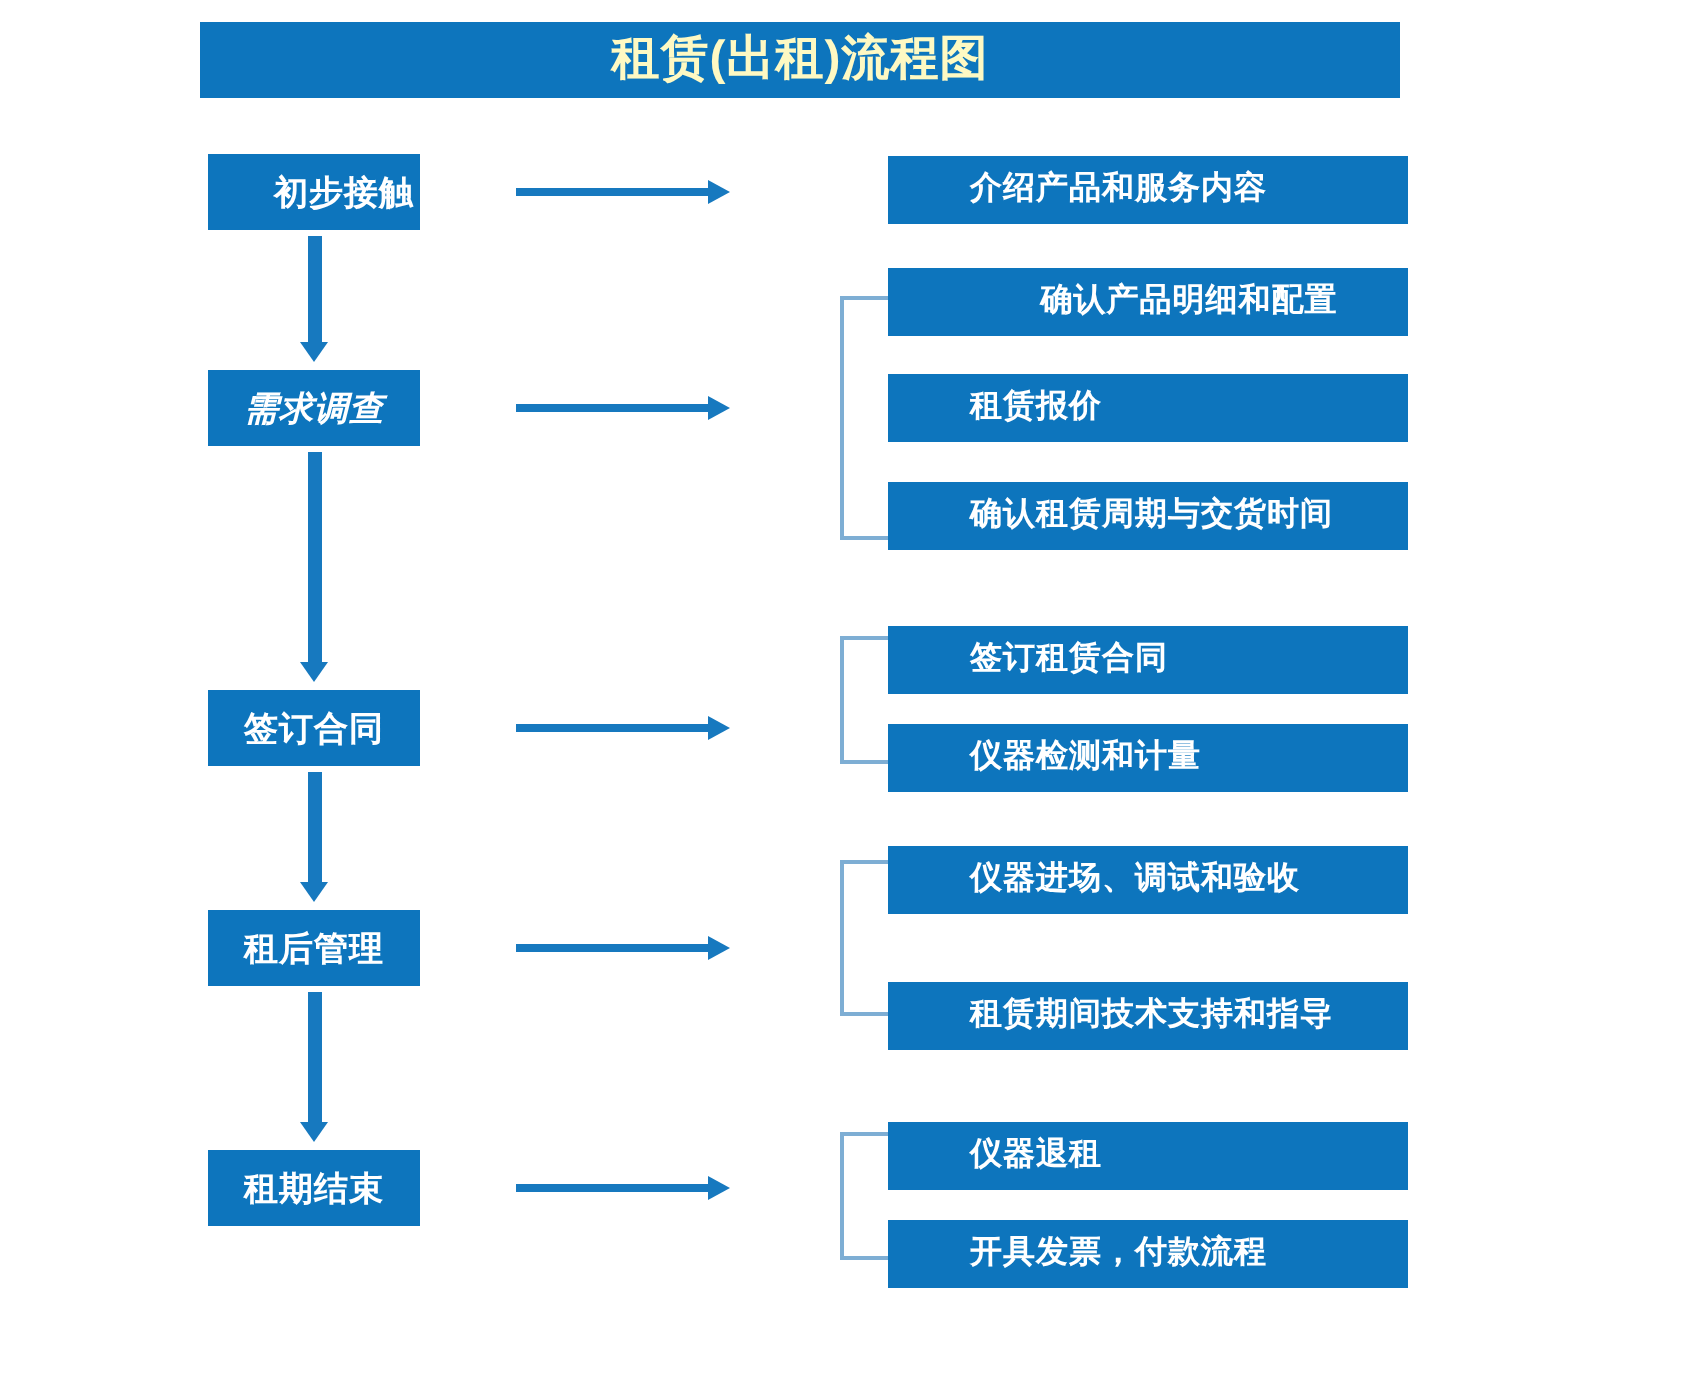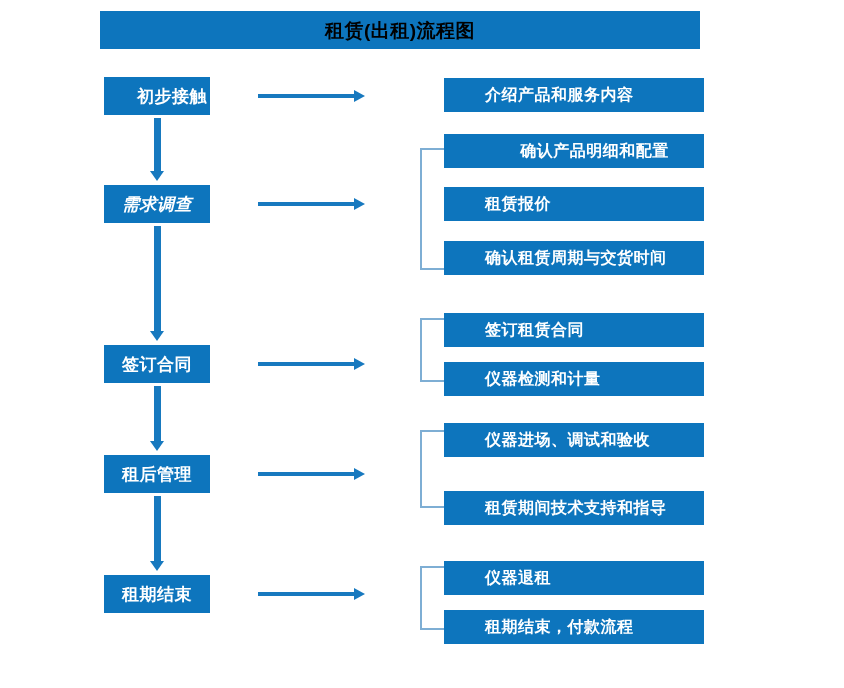--- a/index.html
+++ b/index.html
@@ -24,22 +24,22 @@
     left: 100px;
     top: 11px;
     width: 600px;
     height: 38px;
     background: #0d75bd;
     display: flex;
     align-items: center;
     justify-content: center;
   }
   .title-bar .title-text {
-    color: #000000;
-    font-size: 19px;
+    color: #fef9c3;
+    font-size: 24px;
     font-weight: bold;
     letter-spacing: 0.5px;
     line-height: 1;
     text-align: center;
   }
 
   
   .node {
     position: absolute;
     background: #0d75bd;
@@ -233,16 +233,16 @@
     <span class="node-label">仪器进场、调试和验收</span>
   </div>
   <div class="node task" style="top:491px;">
     <span class="node-label">租赁期间技术支持和指导</span>
   </div>
 
   <div class="node task" style="top:561px;">
     <span class="node-label">仪器退租</span>
   </div>
   <div class="node task" style="top:610px;">
-    <span class="node-label">租期结束，付款流程</span>
+    <span class="node-label">开具发票，付款流程</span>
   </div>
 
 </div>
 
 </body></html>

